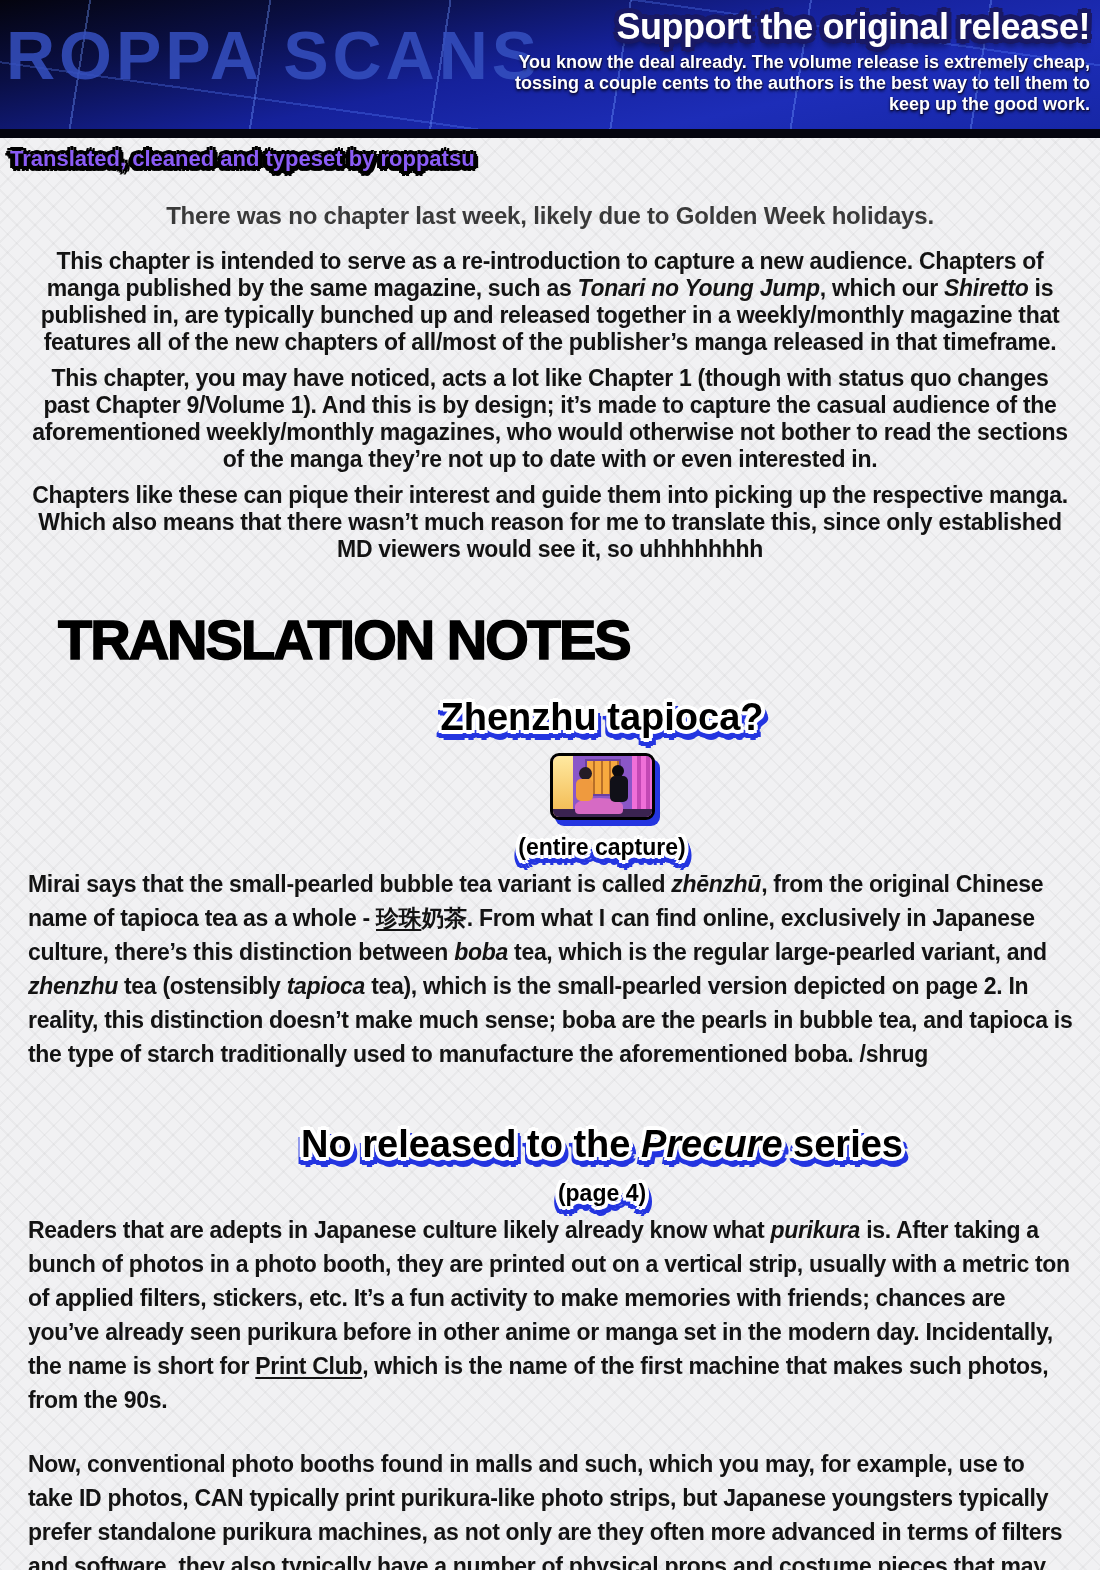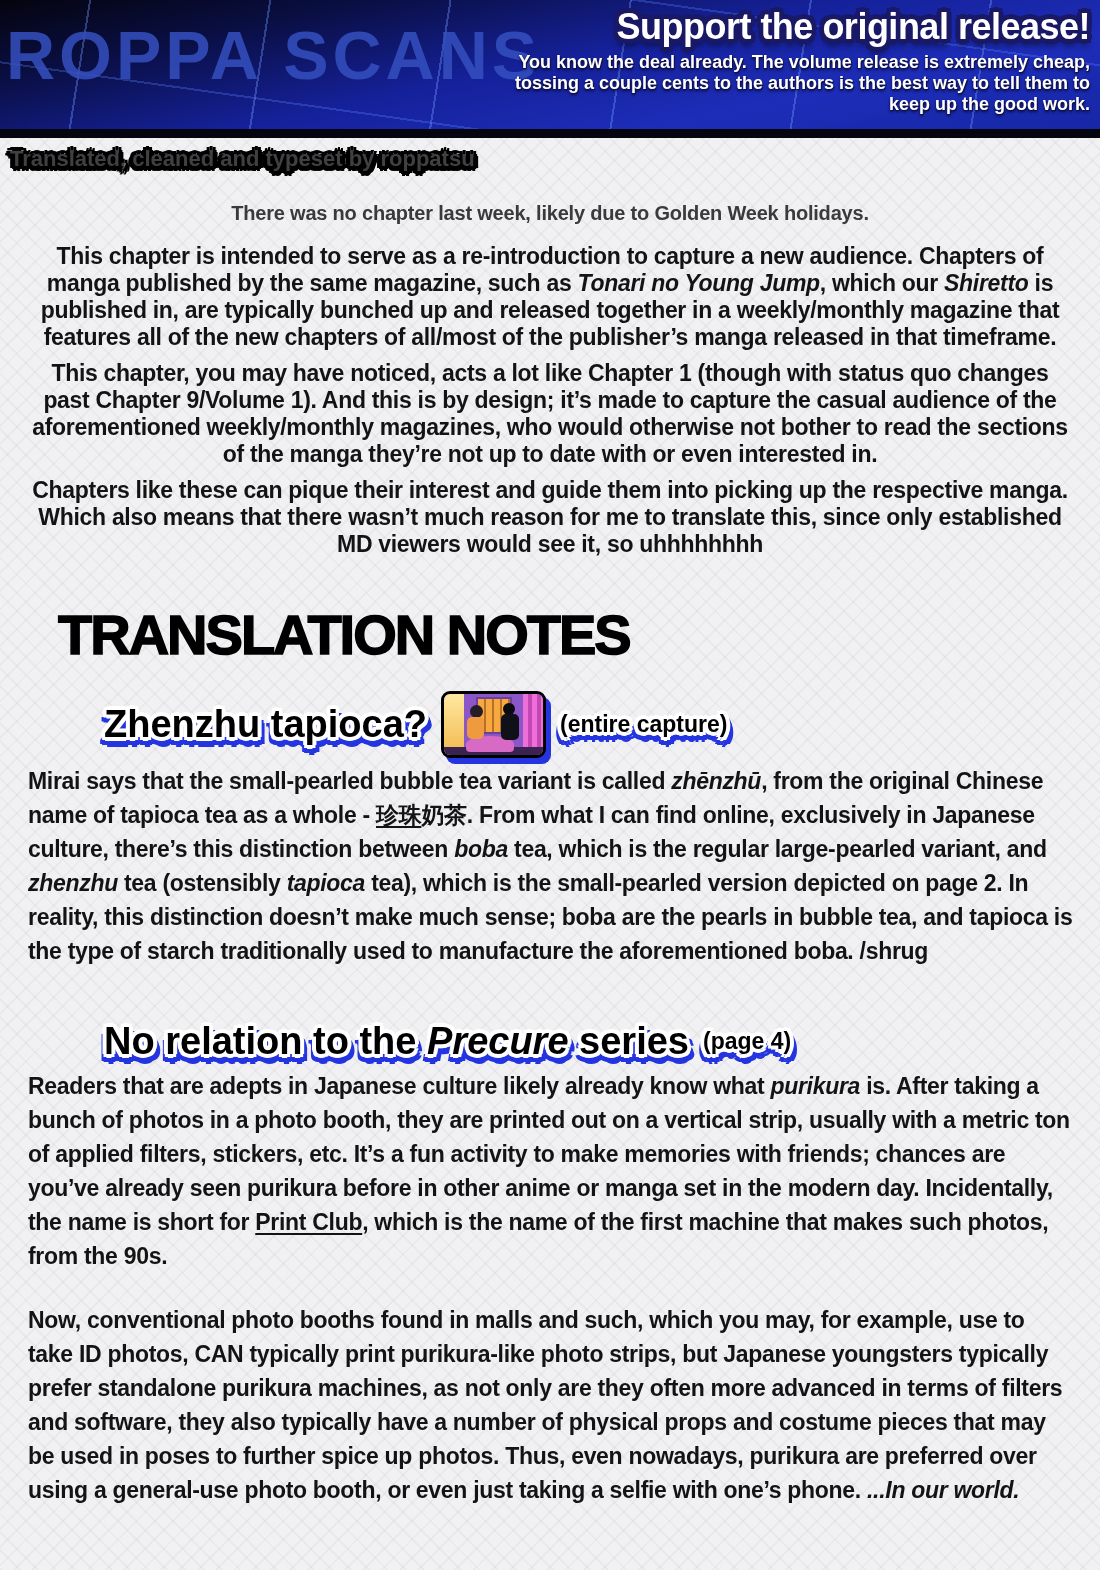--- a/index.html
+++ b/index.html
@@ -35,40 +35,40 @@
   }
   .hdr-sub{
     position:absolute;top:52px;right:10px;width:660px;z-index:2;
     text-align:right;font-size:18px;line-height:21px;font-weight:bold;color:#fff;
     text-shadow:1px 1px 0 #10104a,0 2px 3px rgba(0,0,15,.85);
   }
   .hdr-sub div{white-space:nowrap;}
   
   .credits{margin:8px 0 0 10px;}
   .credits div{
-    font-size:22px;font-weight:bold;color:#404040;line-height:26px;width:fit-content;
+    font-size:22px;font-weight:bold;color:#8b5cf6;line-height:26px;width:fit-content;
     text-shadow:
       -3px -3px 0 #000,3px -3px 0 #000,-3px 3px 0 #000,3px 3px 0 #000,
       -4px 0 0 #000,4px 0 0 #000,0 -4px 0 #000,0 4px 0 #000,
       2px 5px 0 #000,-2px 5px 0 #000,5px 2px 0 #000,-5px 2px 0 #000;
   }
   
-  .notice{margin-top:30px;text-align:center;font-size:20px;font-weight:bold;color:#3a3a3a;letter-spacing:-0.2px;}
+  .notice{margin-top:30px;text-align:center;font-size:24px;font-weight:bold;color:#3a3a3a;letter-spacing:-0.2px;}
   .intro p{
     width:1044px;margin:9px auto 0;text-align:center;
     font-size:23px;line-height:27px;font-weight:bold;color:#131313;letter-spacing:-0.3px;
   }
   .intro p.first{margin-top:18px;}
   
   .section-title{
     margin:44px 0 0 58px;font-size:56px;font-weight:bold;letter-spacing:-2px;color:#000;
     -webkit-text-stroke:1.5px #000;white-space:nowrap;
   }
   
-  .note-head{display:flex;align-items:center;margin-left:104px;gap:14px;}
+  .note-head{display:flex;align-items:center;margin-left:104px;gap:14px;flex-direction:column;}
   .note1{margin-top:24px;}
   .note2{margin-top:52px;}
   .sticker{
     font-size:38px;font-weight:bold;color:#000;white-space:nowrap;
     text-shadow:
       -3px -3px 0 #fff,3px -3px 0 #fff,-3px 3px 0 #fff,3px 3px 0 #fff,
       -4px 0 0 #fff,4px 0 0 #fff,0 -4px 0 #fff,0 4px 0 #fff,
       6px 4px 0 #2435e0,0 8px 0 #2435e0,4px 8px 0 #2435e0,-3px 8px 0 #2435e0,
       7px 7px 0 #2435e0,-5px 7px 0 #2435e0,2px 10px 0 #2435e0;
   }
@@ -136,19 +136,19 @@
     <div class="t-figa-body"></div>
     <div class="t-figb-head"></div>
     <div class="t-figb-body"></div>
   </span>
   <span class="sticker sticker-small">(entire capture)</span>
 </div>
 
 <p class="body-para"><span>Mirai says that the small-pearled bubble tea variant is called </span><i>zhēnzhū</i><span>, from the original Chinese name of tapioca tea as a whole - </span><u>珍珠</u><span>奶茶. From what I can find online, exclusively in Japanese culture, there’s this distinction between </span><i>boba</i><span> tea, which is the regular large-pearled variant, and </span><i>zhenzhu</i><span> tea (ostensibly </span><i>tapioca</i><span> tea), which is the small-pearled version depicted on page 2. In reality, this distinction doesn’t make much sense; boba are the pearls in bubble tea, and tapioca is the type of starch traditionally used to manufacture the aforementioned boba. /shrug</span></p>
 
 <div class="note-head note2">
-  <span class="sticker"><span>No relation to the </span><i>Precure</i><span> series</span></span>
+  <span class="sticker"><span>No released to the </span><i>Precure</i><span> series</span></span>
   <span class="sticker sticker-small">(page 4)</span>
 </div>
 
 <p class="body-para"><span>Readers that are adepts in Japanese culture likely already know what </span><i>purikura</i><span> is. After taking a bunch of photos in a photo booth, they are printed out on a vertical strip, usually with a metric ton of applied filters, stickers, etc. It’s a fun activity to make memories with friends; chances are you’ve already seen purikura before in other anime or manga set in the modern day. Incidentally, the name is short for </span><u>Print Club</u><span>, which is the name of the first machine that makes such photos, from the 90s.</span></p>
 
 <p class="body-para para-gap"><span>Now, conventional photo booths found in malls and such, which you may, for example, use to take ID photos, CAN typically print purikura-like photo strips, but Japanese youngsters typically prefer standalone purikura machines, as not only are they often more advanced in terms of filters and software, they also typically have a number of physical props and costume pieces that may be used in poses to further spice up photos. Thus, even nowadays, purikura are preferred over using a general-use photo booth, or even just taking a selfie with one’s phone. </span><i>...In our world.</i></p>
 
 </body></html>

